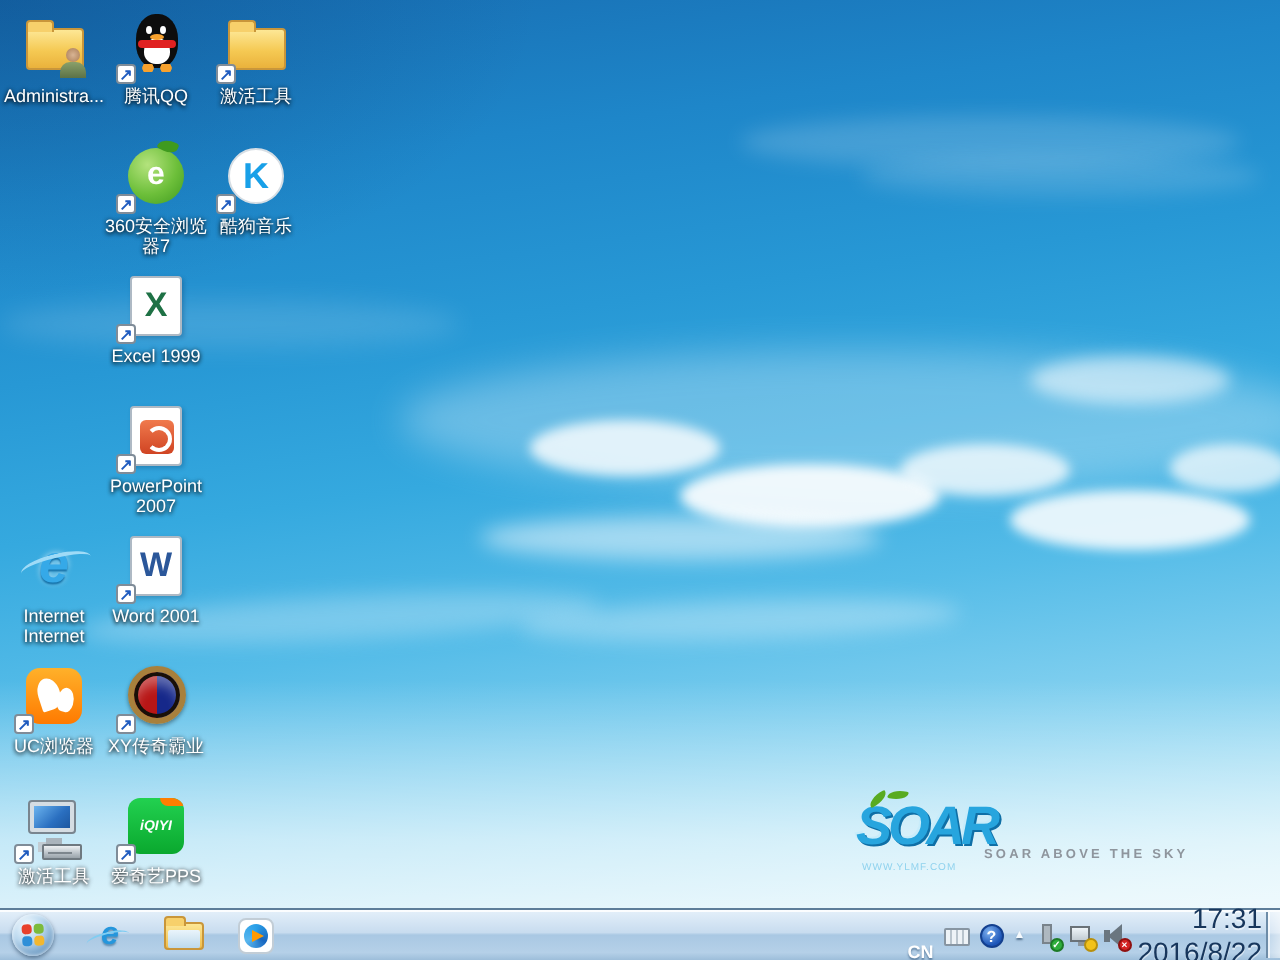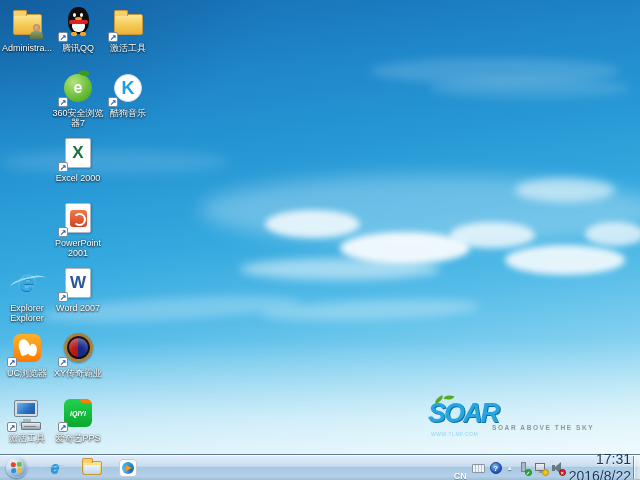--- a/index.html
+++ b/index.html
@@ -283,51 +283,51 @@
   </div>
 
 
   <div class="cell" style="left:52px;top:135px">
     <div class="ic">
         <div class="page">
         <span class="xls">X</span>
         </div>
       <span class="arrow">↗</span>
       </div>
-    <div class="lbl">Excel 2000</div>
+    <div class="lbl">Excel 1999</div>
   </div>
 
 
   <div class="cell" style="left:52px;top:200px">
     <div class="ic">
         <div class="page">
         <div class="ppt-badge"></div>
         </div>
       <span class="arrow">↗</span>
       </div>
-    <div class="lbl">PowerPoint 2001</div>
+    <div class="lbl">PowerPoint 2007</div>
   </div>
 
   <div class="cell" style="left:1px;top:265px">
     <div class="ic">
         <div class="iebig">
         <span class="iee">e</span>
         <i class="iering"></i></div>
       </div>
-    <div class="lbl">Explorer Explorer</div>
+    <div class="lbl">Internet Internet</div>
   </div>
 
   <div class="cell" style="left:52px;top:265px">
     <div class="ic">
         <div class="page">
         <span class="doc">W</span>
         </div>
       <span class="arrow">↗</span>
       </div>
-    <div class="lbl">Word 2007</div>
+    <div class="lbl">Word 2001</div>
   </div>
 
   <div class="cell" style="left:1px;top:330px">
     <div class="ic">
         <div class="uc"></div>
       <span class="arrow">↗</span>
       </div>
     <div class="lbl">UC浏览器</div>
   </div>
 

